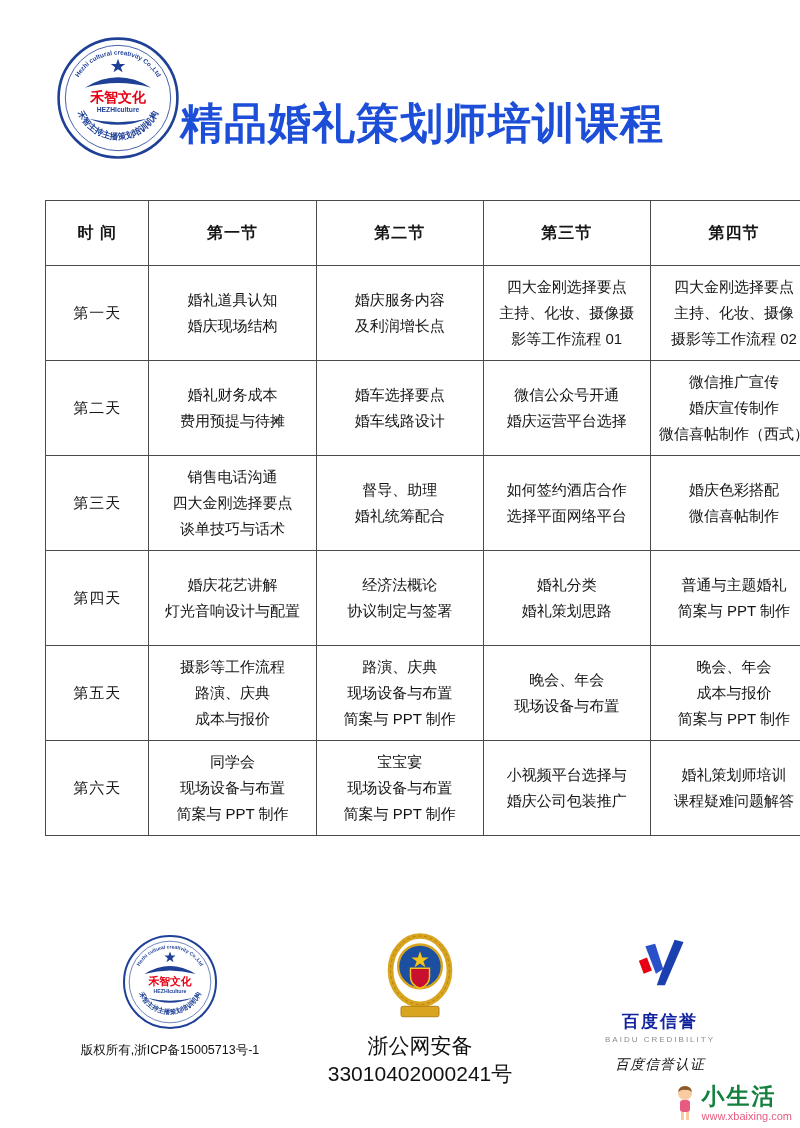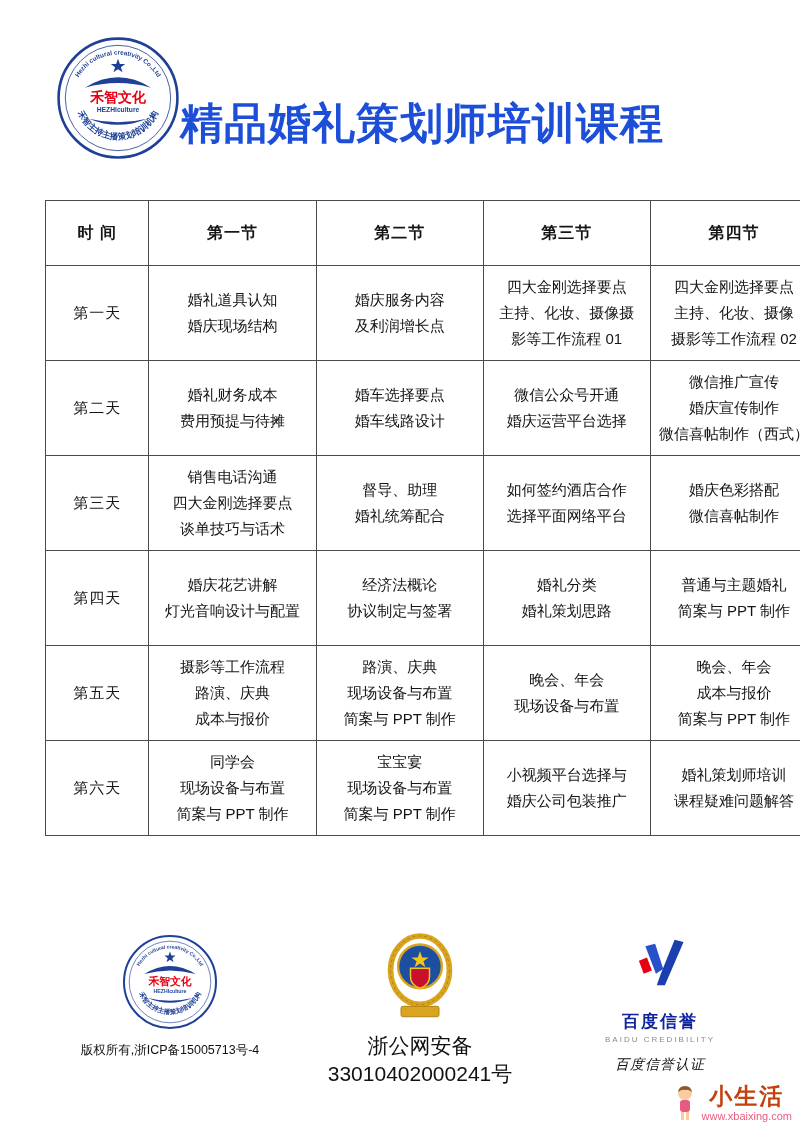--- a/index.html
+++ b/index.html
@@ -37,21 +37,21 @@
   .f-baidu { left:575px; top:16px; width:170px; }
   .f-baidu svg { width:52px; height:52px; }
   .baidu-title { font-size:17px; font-weight:bold; color:#10239e; margin-top:16px; letter-spacing:2px; }
   .baidu-sub { font-size:8px; color:#8a8a8a; letter-spacing:2px; margin-top:2px; }
   .baidu-caption { font-size:14px; color:#111; margin-top:12px; letter-spacing:1px;font-style:italic; }
 
   
   .watermark { position:absolute; right:8px; bottom:6px; display:flex; align-items:flex-start; }
   .watermark .wm-icon { width:26px; height:38px; margin-right:4px; }
   .wm-text { line-height:1.1; }
-  .wm-title { font-size:23px; font-weight:bold; color:#c2410c; letter-spacing:2px;text-align:center; }
+  .wm-title { font-size:23px; font-weight:bold; color:#15803d; letter-spacing:2px; }
   .wm-url { font-size:11px; color:#e85b80; margin-top:1px; }
 </style>
 </head>
 <body>
 
 <div class="page">
 
   <div class="logo-wrap">
     <svg viewBox="0 0 120 120">
       <circle cx="60" cy="60" r="57.5" fill="#ffffff" stroke="#1e4096" stroke-width="2.5"></circle>
@@ -235,21 +235,21 @@
         </text>
         <polygon points="60,22 61.8,27 67,27 62.8,30.2 64.4,35.2 60,32.2 55.6,35.2 57.2,30.2 53,27 58.2,27" fill="#1e4096"></polygon>
         <path d="M28 50 Q60 30 92 50 Q60 41 28 50 Z" fill="#1e4096"></path>
         <text x="60" y="64" font-size="13.5" fill="#e60012" font-weight="bold" text-anchor="middle">禾智文化</text>
         <text x="60" y="74" font-size="6.5" fill="#1e4096" font-weight="bold" text-anchor="middle">HEZHIculture</text>
         <path d="M32 80 Q60 92 88 80 Q60 87 32 80 Z" fill="#1e4096"></path>
         <text font-size="8.2" fill="#1e4096" font-weight="bold">
           <textPath href="#arcBottom2" startOffset="50%" text-anchor="middle">禾智主持主播策划培训机构</textPath>
         </text>
       </svg>
-      <div class="caption">版权所有,浙ICP备15005713号-4</div>
+      <div class="caption">版权所有,浙ICP备15005713号-1</div>
     </div>
 
     <div class="footer-col f-police">
       <svg viewBox="0 0 80 100">
         <ellipse cx="40" cy="46" rx="31" ry="36" fill="none" stroke="#d9a520" stroke-width="6"></ellipse>
         <ellipse cx="40" cy="46" rx="31" ry="36" fill="none" stroke="#b07f10" stroke-width="1" stroke-dasharray="3 3"></ellipse>
         <circle cx="40" cy="42" r="23" fill="#1d4fa1" stroke="#d9a520" stroke-width="2.5"></circle>
         <polygon points="40,26 42.3,32.5 49,32.5 43.6,36.6 45.7,43 40,39 34.3,43 36.4,36.6 31,32.5 37.7,32.5" fill="#f5c518"></polygon>
         <path d="M30 44 h20 v9 q0 9 -10 12 q-10 -3 -10 -12 z" fill="#c8102e" stroke="#f5c518" stroke-width="1.5"></path>
         <rect x="20" y="84" width="40" height="11" rx="2" fill="#d9a520"></rect>

